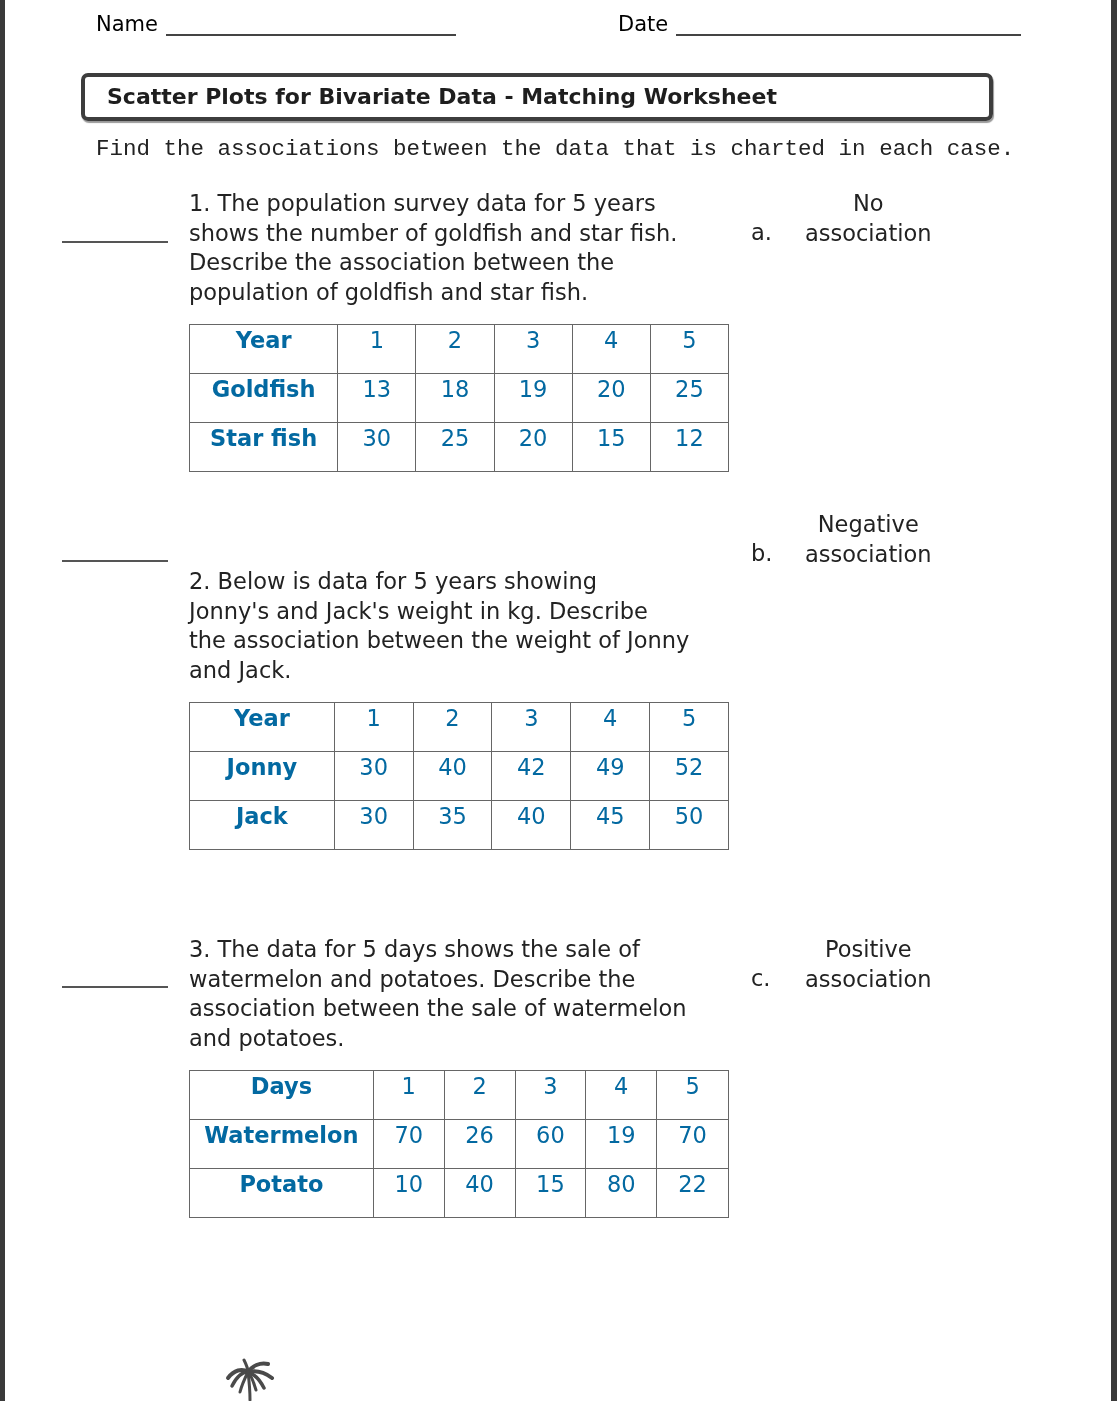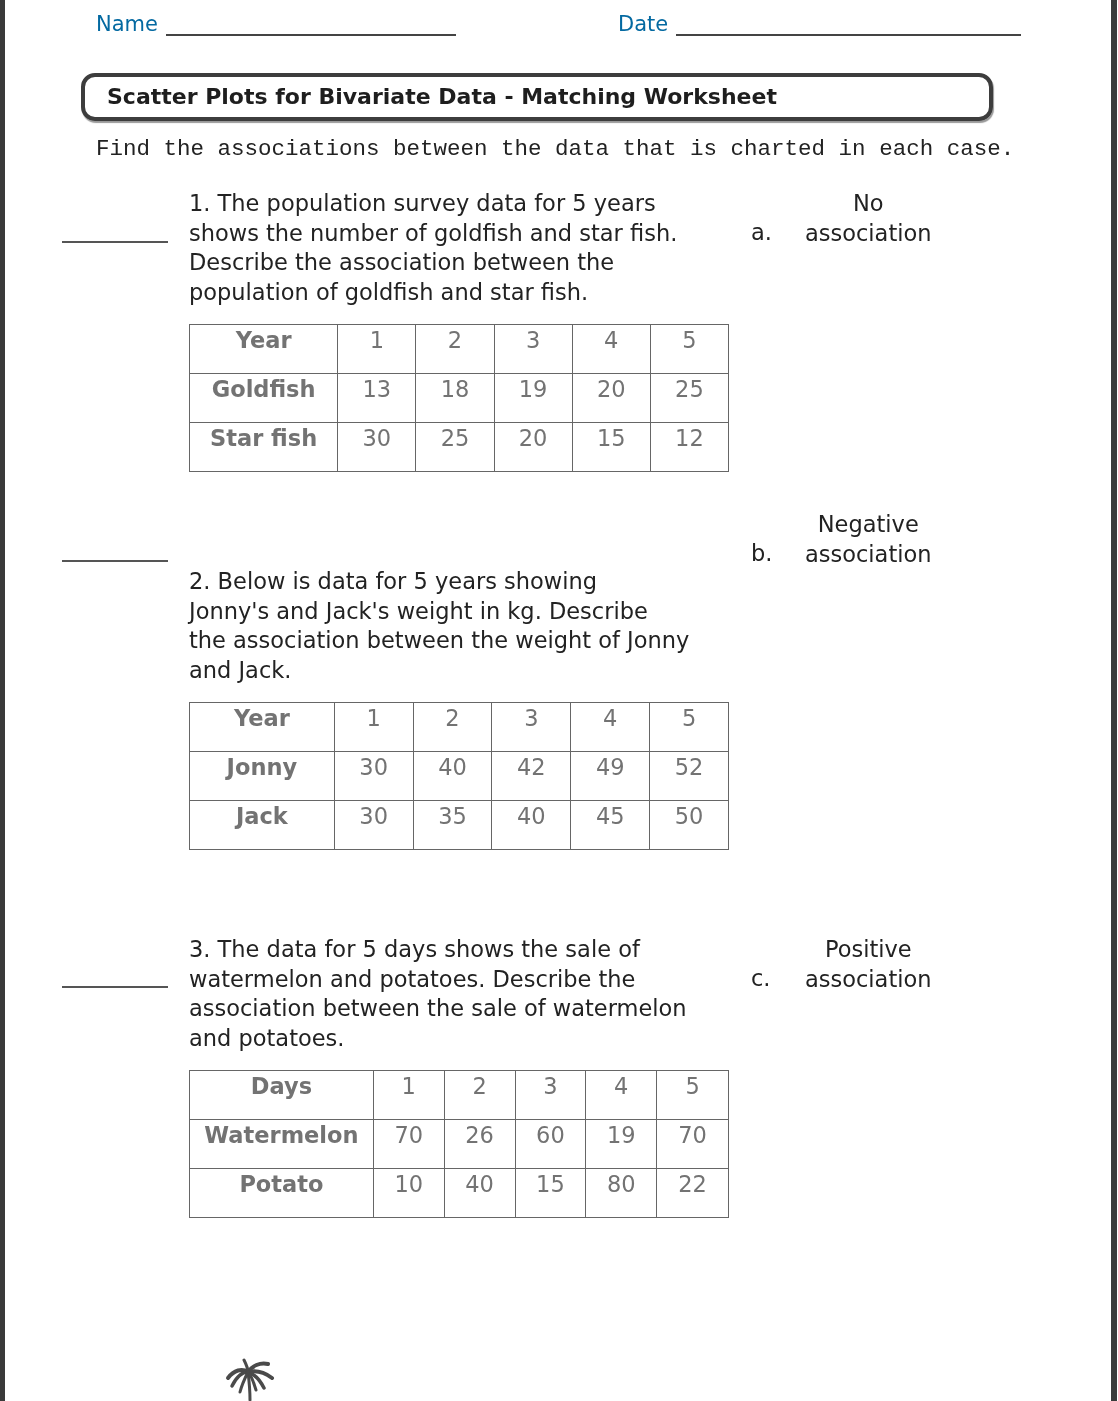--- a/index.html
+++ b/index.html
@@ -20,36 +20,36 @@
       background: #3a3a3a;
     }
     .page-border-right {
       position: absolute; left: 1111px; top: 0; width: 6px; height: 1401px;
       background: #3a3a3a;
     }
     .header-field {
       position: absolute;
       top: 8px;
       font-size: 21px;
-      color: #0369a1;
+      color: #000000;
       display: flex;
       align-items: flex-end;
     }
     .header-field .line {
       display: inline-block;
       border-bottom: 2px solid #444;
       height: 26px;
       margin-left: 8px;
     }
     .title-box {
       position: absolute;
       left: 81px; top: 73px;
       width: 904px; height: 40px;
       border: 4px solid #3d3d3d;
-      border-radius: 14px;
+      border-radius: 7px;
       box-shadow: 1px 2px 1px #999;
     }
     .title-text {
       position: absolute;
       left: 22px; top: 7px;
       font-size: 22px;
       font-weight: bold;
       color: #1e1e1e;
       white-space: nowrap;
     }
@@ -89,21 +89,21 @@
       line-height: 29.6px;
       color: #222;
       white-space: nowrap;
       text-align: center;
     }
     table.data-table {
       position: absolute;
       left: 189px;
       border-collapse: collapse;
       font-size: 22.5px;
-      color: #737373;
+      color: #0369a1;
     }
     table.data-table td {
       border: 1.5px solid #666;
       text-align: center;
       height: 46px;
       padding: 0;
       vertical-align: top;
       padding-top: 2px;
     }
     table.data-table td.row-head {

